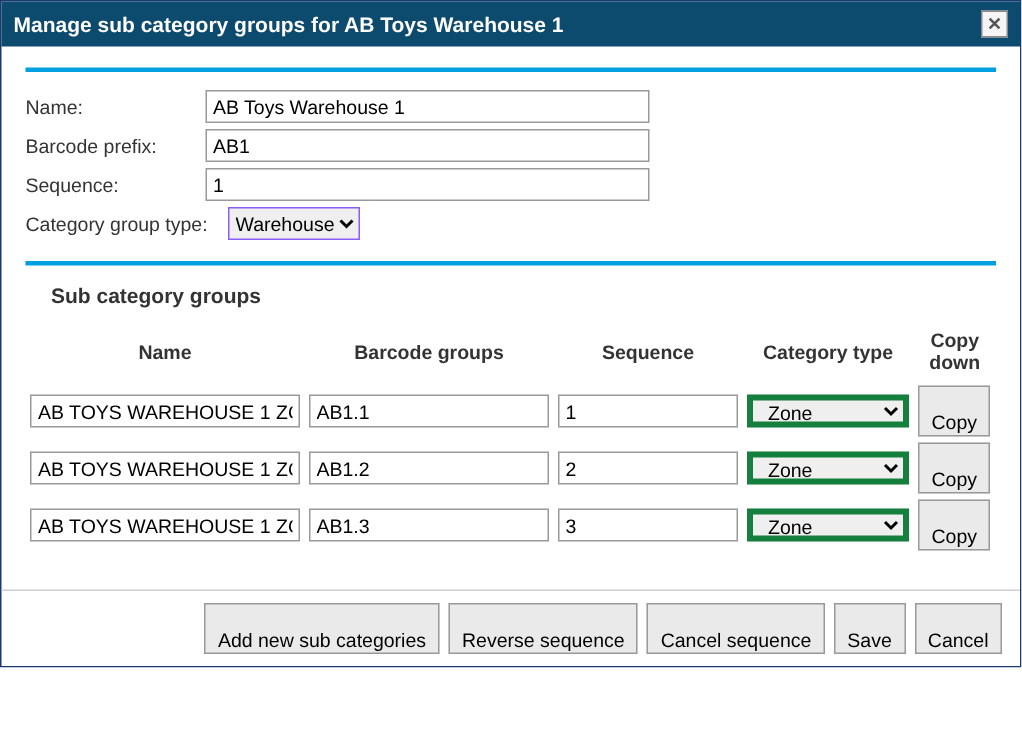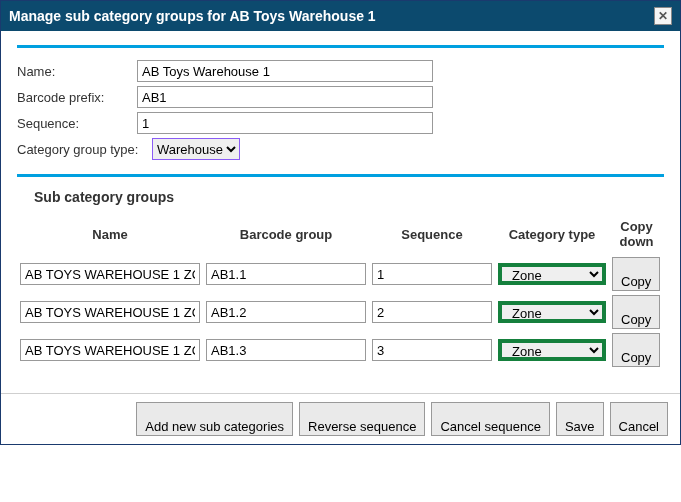--- a/index.html
+++ b/index.html
@@ -165,21 +165,21 @@
 
     <hr class="hr-accent" style="margin-top:14px;">
 
     <div class="section-heading">Sub category groups</div>
 
     <div class="table-wrap">
     <table class="sub-table">
       <thead>
         <tr>
           <th>Name</th>
-          <th>Barcode group</th>
+          <th>Barcode groups</th>
           <th>Sequence</th>
           <th>Category type</th>
           <th>Copy down</th>
         </tr>
       </thead>
       <tbody>
         <tr>
           <td class="col-name"><input class="cell-input" type="text" value="AB TOYS WAREHOUSE 1 ZONE" style=""></td>
           <td class="col-prefix"><input class="cell-input" type="text" value="AB1.1" style=""></td>
           <td class="col-seq"><input class="cell-input" type="text" value="1" style=""></td>

